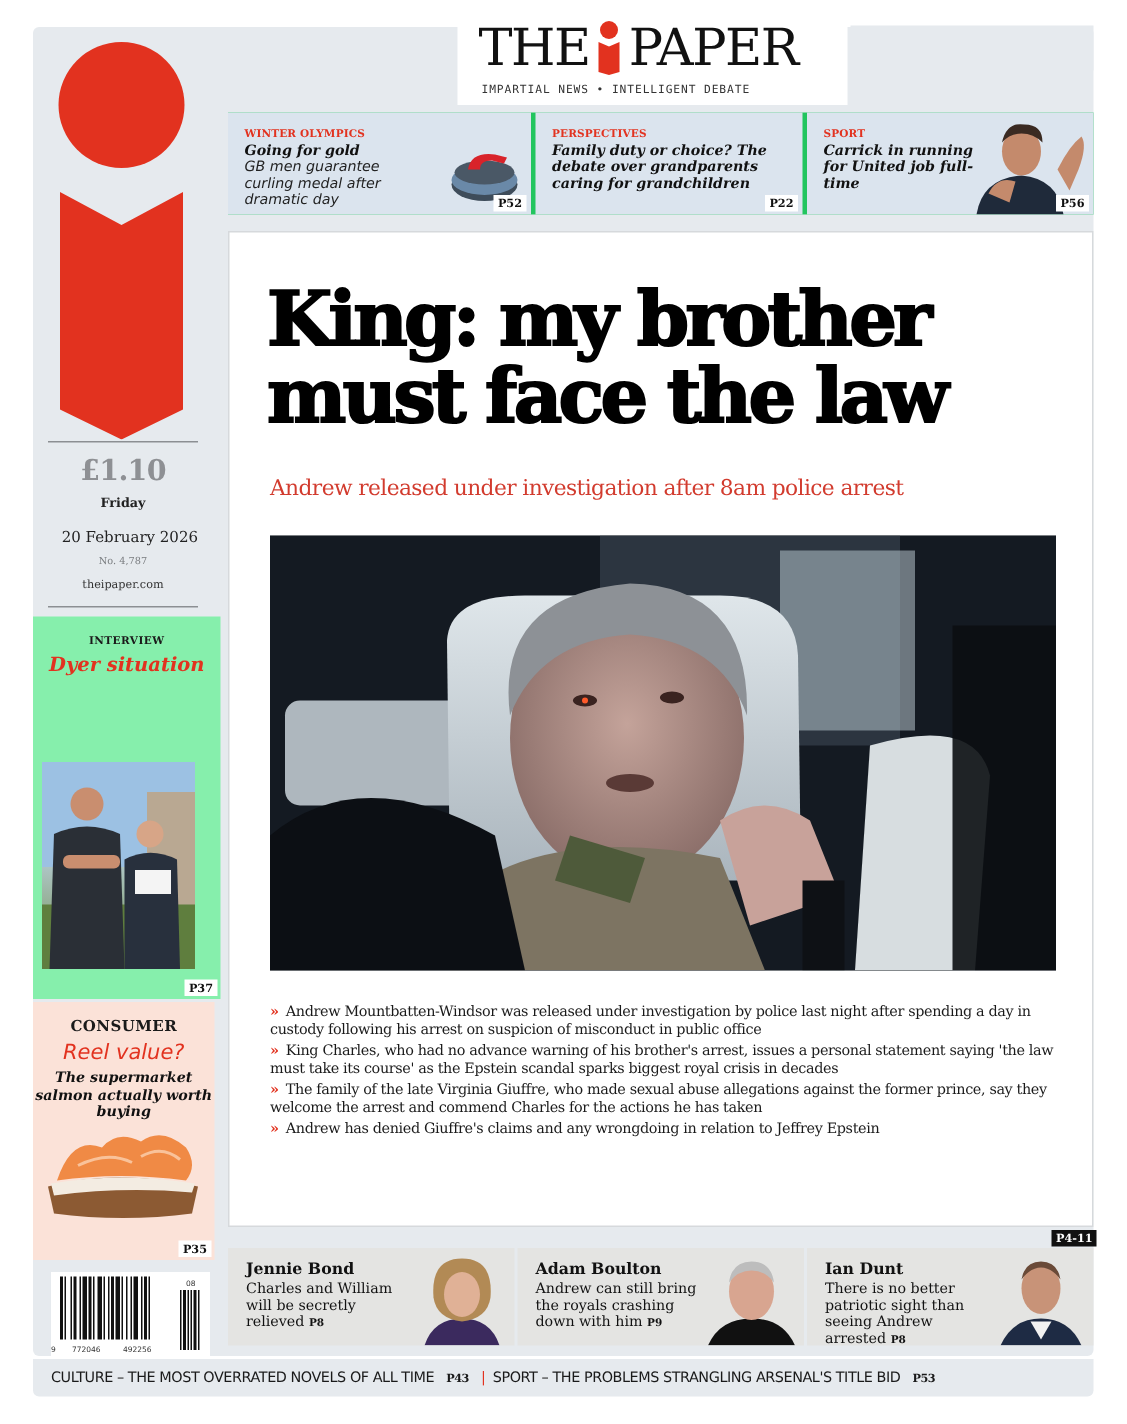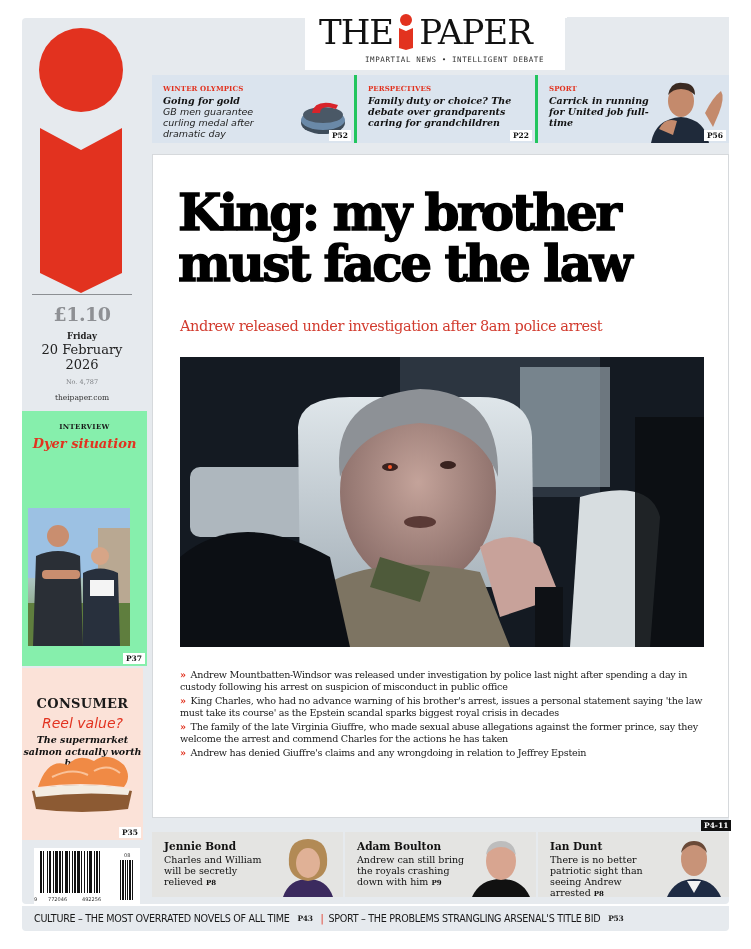--- a/index.html
+++ b/index.html
@@ -9,44 +9,44 @@
   
   .frame { position: absolute; left: 22px; top: 18px; width: 707px; height: 886px; background: #e6eaee; border-radius: 4px; }
 
   
   .sidebar { position: absolute; left: 22px; top: 18px; width: 121px; height: 886px; }
   .logo-i { position: absolute; left: 15px; top: 10px; width: 88px; height: 265px; }
   .price-block { position: absolute; left: 10px; top: 276px; width: 100px; text-align: center; }
   .price-block .rule { height: 1px; background: #8c8f93; margin: 0 0; }
   .price { font-family: "DejaVu Serif", serif; font-weight: bold; font-size: 19px; color: #8e9094; margin-top: 8px; letter-spacing: -0.5px; }
   .day { font-size: 8.5px; font-weight: bold; margin-top: 6px; color: #222; }
-  .date { font-size: 13px; color: #222; margin-top: 1px; }
+  .date { font-size: 10px; color: #222; margin-top: 12px; text-align: right; }
   .issue { font-size: 6.5px; color: #7a7d80; margin-top: 6px; }
   .site { font-size: 7.5px; color: #333; margin-top: 7px; margin-bottom: 10px; }
 
   .promo-yellow { position: absolute; left: 0; top: 393px; width: 125px; height: 255px; background: #86efac; }
   .promo-yellow .kicker { text-align: center; font-size: 7px; font-weight: bold; letter-spacing: 0.3px; margin-top: 11px; }
   .promo-yellow .title { text-align: center; font-size: 13px; font-weight: bold; font-style: italic; color: #e2321f; margin-top: 5px; }
   .promo-yellow .sub { text-align: center; font-family: "DejaVu Sans", sans-serif; font-size: 10px; font-style: italic; line-height: 12px; margin-top: 3px; color: #222; }
   .promo-yellow .photo { position: absolute; left: 6px; top: 97px; width: 102px; height: 138px; overflow: hidden; background: linear-gradient(180deg,#8fb6dd 0%,#c2d7ea 35%,#6c8c4a 100%); }
   .pg-tag { position: absolute; font-family: "DejaVu Serif", serif; font-weight: bold; font-size: 7.5px; color: #111; background: #fff; padding: 1px 3px; }
 
   .promo-pink { position: absolute; left: 0; top: 650px; width: 121px; height: 172px; background: #fbe2d8; }
-  .promo-pink .kicker { text-align: center; font-size: 13px; font-weight: bold; letter-spacing: 0.3px; margin-top: 28px; }
+  .promo-pink .kicker { text-align: center; font-size: 10px; font-weight: bold; letter-spacing: 0.3px; margin-top: 11px; }
   .promo-pink .title { text-align: center; font-family: "DejaVu Sans", sans-serif; font-size: 14px; font-style: italic; color: #e2321f; margin-top: 4px; }
   .promo-pink .sub { text-align: center; font-size: 9.5px; font-weight: bold; font-style: italic; line-height: 11.5px; margin-top: 3px; color: #111; }
   .salmon { position: absolute; left: 6px; top: 83px; width: 108px; height: 62px; }
 
   .barcode { position: absolute; left: 12px; top: 830px; width: 106px; height: 56px; background: #fff; }
 
   
   .masthead { position: absolute; left: 305px; top: 0; width: 260px; height: 70px; background: #fff; }
   .mast-title { position: absolute; left: 14px; top: 12px; font-family: "DejaVu Serif", serif; font-size: 34px; letter-spacing: -1px; color: #111; white-space: nowrap; display: flex; align-items: flex-end; }
   .mast-title .i-mark { display: inline-block; position: relative; width: 16px; height: 36px; margin: 0 5px 2px 5px; }
-  .tagline { position: absolute; left: 16px; top: 55px; font-family: "DejaVu Sans Mono", monospace; font-size: 7.5px; letter-spacing: 0.6px; color: #333; white-space: nowrap; margin-left: 44px; }
+  .tagline { position: absolute; left: 16px; top: 55px; font-family: "DejaVu Sans Mono", monospace; font-size: 7.5px; letter-spacing: 0.6px; color: #333; white-space: nowrap; }
   .mast-right-bar { position: absolute; left: 567px; top: 17px; width: 162px; height: 30px; background: #e6eaee; }
 
   
   .teasers { position: absolute; left: 152px; top: 75px; width: 577px; height: 68px; background: #22c55e; display: flex; gap: 3px; }
   .teaser { position: relative; background: #dbe4ee; height: 68px; }
   .teaser .tk { font-family: "DejaVu Serif", serif; font-weight: bold; font-size: 7px; color: #e2321f; position: absolute; left: 11px; top: 9px; letter-spacing: 0.1px; }
   .teaser .th { font-family: "DejaVu Serif", serif; font-weight: bold; font-style: italic; font-size: 9.5px; line-height: 11px; position: absolute; left: 11px; top: 20px; color: #111; }
   .teaser .ts { font-family: "DejaVu Sans", sans-serif; font-style: italic; font-size: 9.5px; line-height: 11px; position: absolute; left: 11px; top: 31px; color: #222; }
   .teaser .pg-tag { right: 3px; bottom: 2px; }
 

